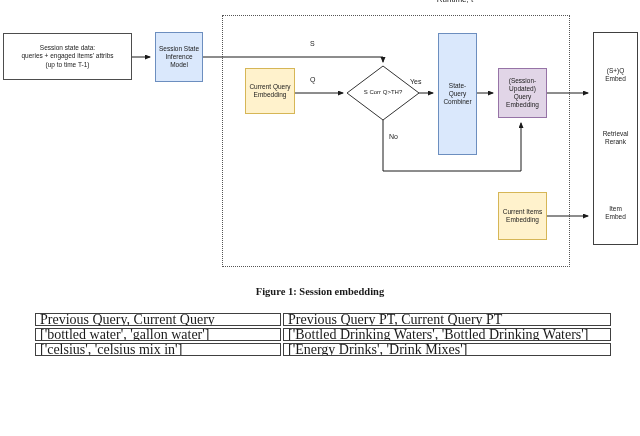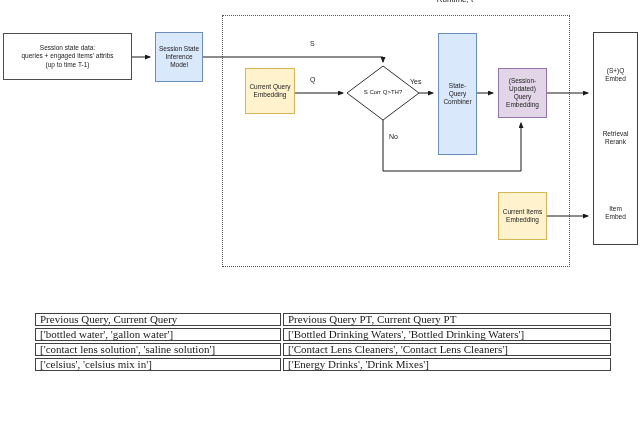--- a/index.html
+++ b/index.html
@@ -48,21 +48,21 @@
     text-align:center;font-size:8px;
   }
   
   .caption{
     position:absolute;left:0;top:286px;width:640px;text-align:center;
     font-family:"Liberation Serif",serif;font-weight:bold;font-size:10.5px;
   }
   .qtable{
     position:absolute;left:33px;top:311px;width:580px;
     border-collapse:separate;border-spacing:2px;
-    font-family:"Liberation Serif",serif;font-size:11px;table-layout:fixed;
+    font-family:"Liberation Serif",serif;font-size:14px;table-layout:fixed;
   }
   .qtable td,.qtable th{
     border:1px solid #404040;height:11px;line-height:11px;
     padding:0 4px;text-align:left;font-weight:normal;
     white-space:nowrap;overflow:hidden;box-sizing:content-box;
   }
   .qtable .col-left{width:236px;}
 </style>
 </head>
 <body>
@@ -127,37 +127,34 @@
       <div class="out-label out-item">Item
 Embed</div>
     </div>
 
     <div class="edge-label lbl-s">S</div>
     <div class="edge-label lbl-q">Q</div>
     <div class="edge-label lbl-yes">Yes</div>
     <div class="edge-label lbl-no">No</div>
   </div>
 
+  <div class="caption">Figure 1: Session embedding</div>
 
   <table class="qtable">
     <thead>
       <tr>
         <th class="col-left">Previous Query, Current Query</th>
         <th>Previous Query PT, Current Query PT</th>
       </tr>
     </thead>
     <tbody id="table-body">
         <tr>
           <td class="col-left">['bottled water', 'gallon water']</td>
           <td>['Bottled Drinking Waters', 'Bottled Drinking Waters']</td>
         </tr>
         <tr>
-          <td class="col-left">['contact lens solution', 'saline solution']</td>
-          <td>['Contact Lens Cleaners', 'Contact Lens Cleaners']</td>
-        </tr>
-        <tr>
           <td class="col-left">['celsius', 'celsius mix in']</td>
           <td>['Energy Drinks', 'Drink Mixes']</td>
         </tr>
       </tbody>
   </table>
 
 </div>
 
 </body></html>

